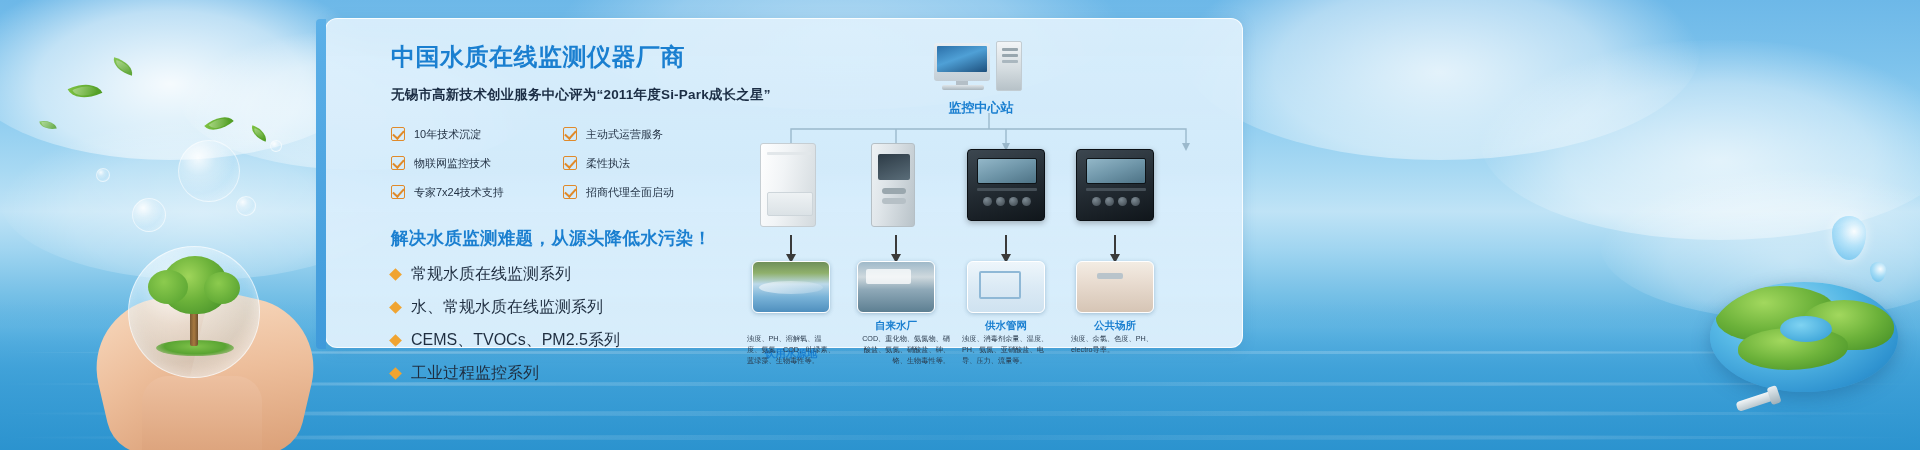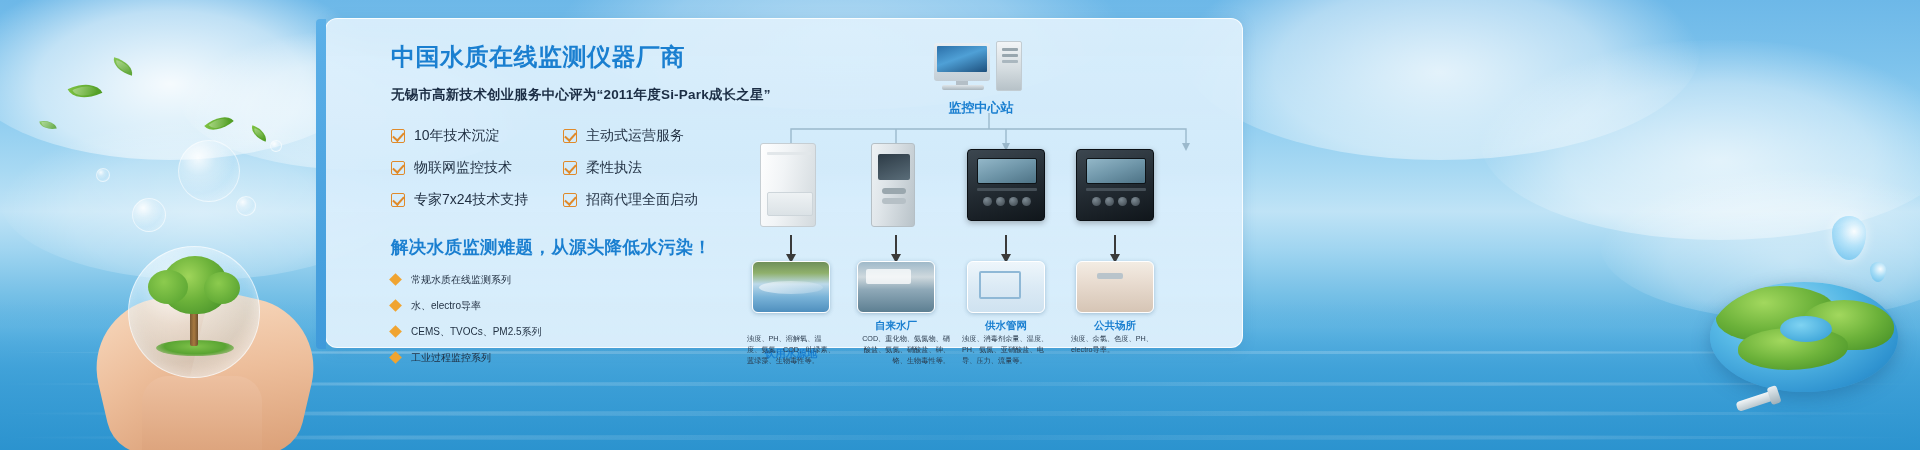--- a/index.html
+++ b/index.html
@@ -204,35 +204,35 @@
     width: 14px; height: 14px; flex: 0 0 14px;
     border: 1.5px solid #e08a2a; border-radius: 2px;
     position: relative; background: transparent;
   }
   .cbox::after {
     content: ""; position: absolute;
     left: 3px; top: 0px; width: 5px; height: 9px;
     border: solid #e08a2a; border-width: 0 2px 2px 0;
     transform: rotate(42deg);
   }
-  .check-label { font-size: 14px; color: #1f2e40; text-align: center; }
+  .check-label { font-size: 11px; color: #1f2e40; text-align: center; }
   .headline2 {
     margin-top: 26px;
     font-size: 17.5px; font-weight: bold; color: #1a7fd0; letter-spacing: .3px;
   }
   .bullets { margin-top: 14px; }
   .bullet-item {
     display: flex; align-items: center; gap: 11px;
     margin-bottom: 12px;
   }
   .diamond {
     width: 9px; height: 9px; flex: 0 0 9px;
     background: #f0a431; transform: rotate(45deg);
   }
-  .bullet-label { font-size: 10px; color: #1f2e40; }
+  .bullet-label { font-size: 16px; color: #1f2e40; }
 
   
   .diagram { position: absolute; left: 430px; top: 14px; width: 470px; height: 310px; }
 
   .pc { position:absolute; left: 178px; top: 8px; width: 96px; height: 52px; }
   .monitor {
     position:absolute; left: 0; top: 2px; width: 56px; height: 38px;
     background: linear-gradient(180deg,#e9eef2,#c3ced6);
     border-radius: 3px; padding: 3px;
   }
@@ -456,21 +456,21 @@
 
       <div class="headline2">解决水质监测难题，从源头降低水污染！</div>
 
       <div class="bullets">
         <div class="bullet-item">
           <span class="diamond"></span>
           <span class="bullet-label">常规水质在线监测系列</span>
         </div>
         <div class="bullet-item">
           <span class="diamond"></span>
-          <span class="bullet-label">水、electro导率</span>
+          <span class="bullet-label">水、常规水质在线监测系列</span>
         </div>
         <div class="bullet-item">
           <span class="diamond"></span>
           <span class="bullet-label">CEMS、TVOCs、PM2.5系列</span>
         </div>
         <div class="bullet-item">
           <span class="diamond"></span>
           <span class="bullet-label">工业过程监控系列</span>
         </div>
       </div>

